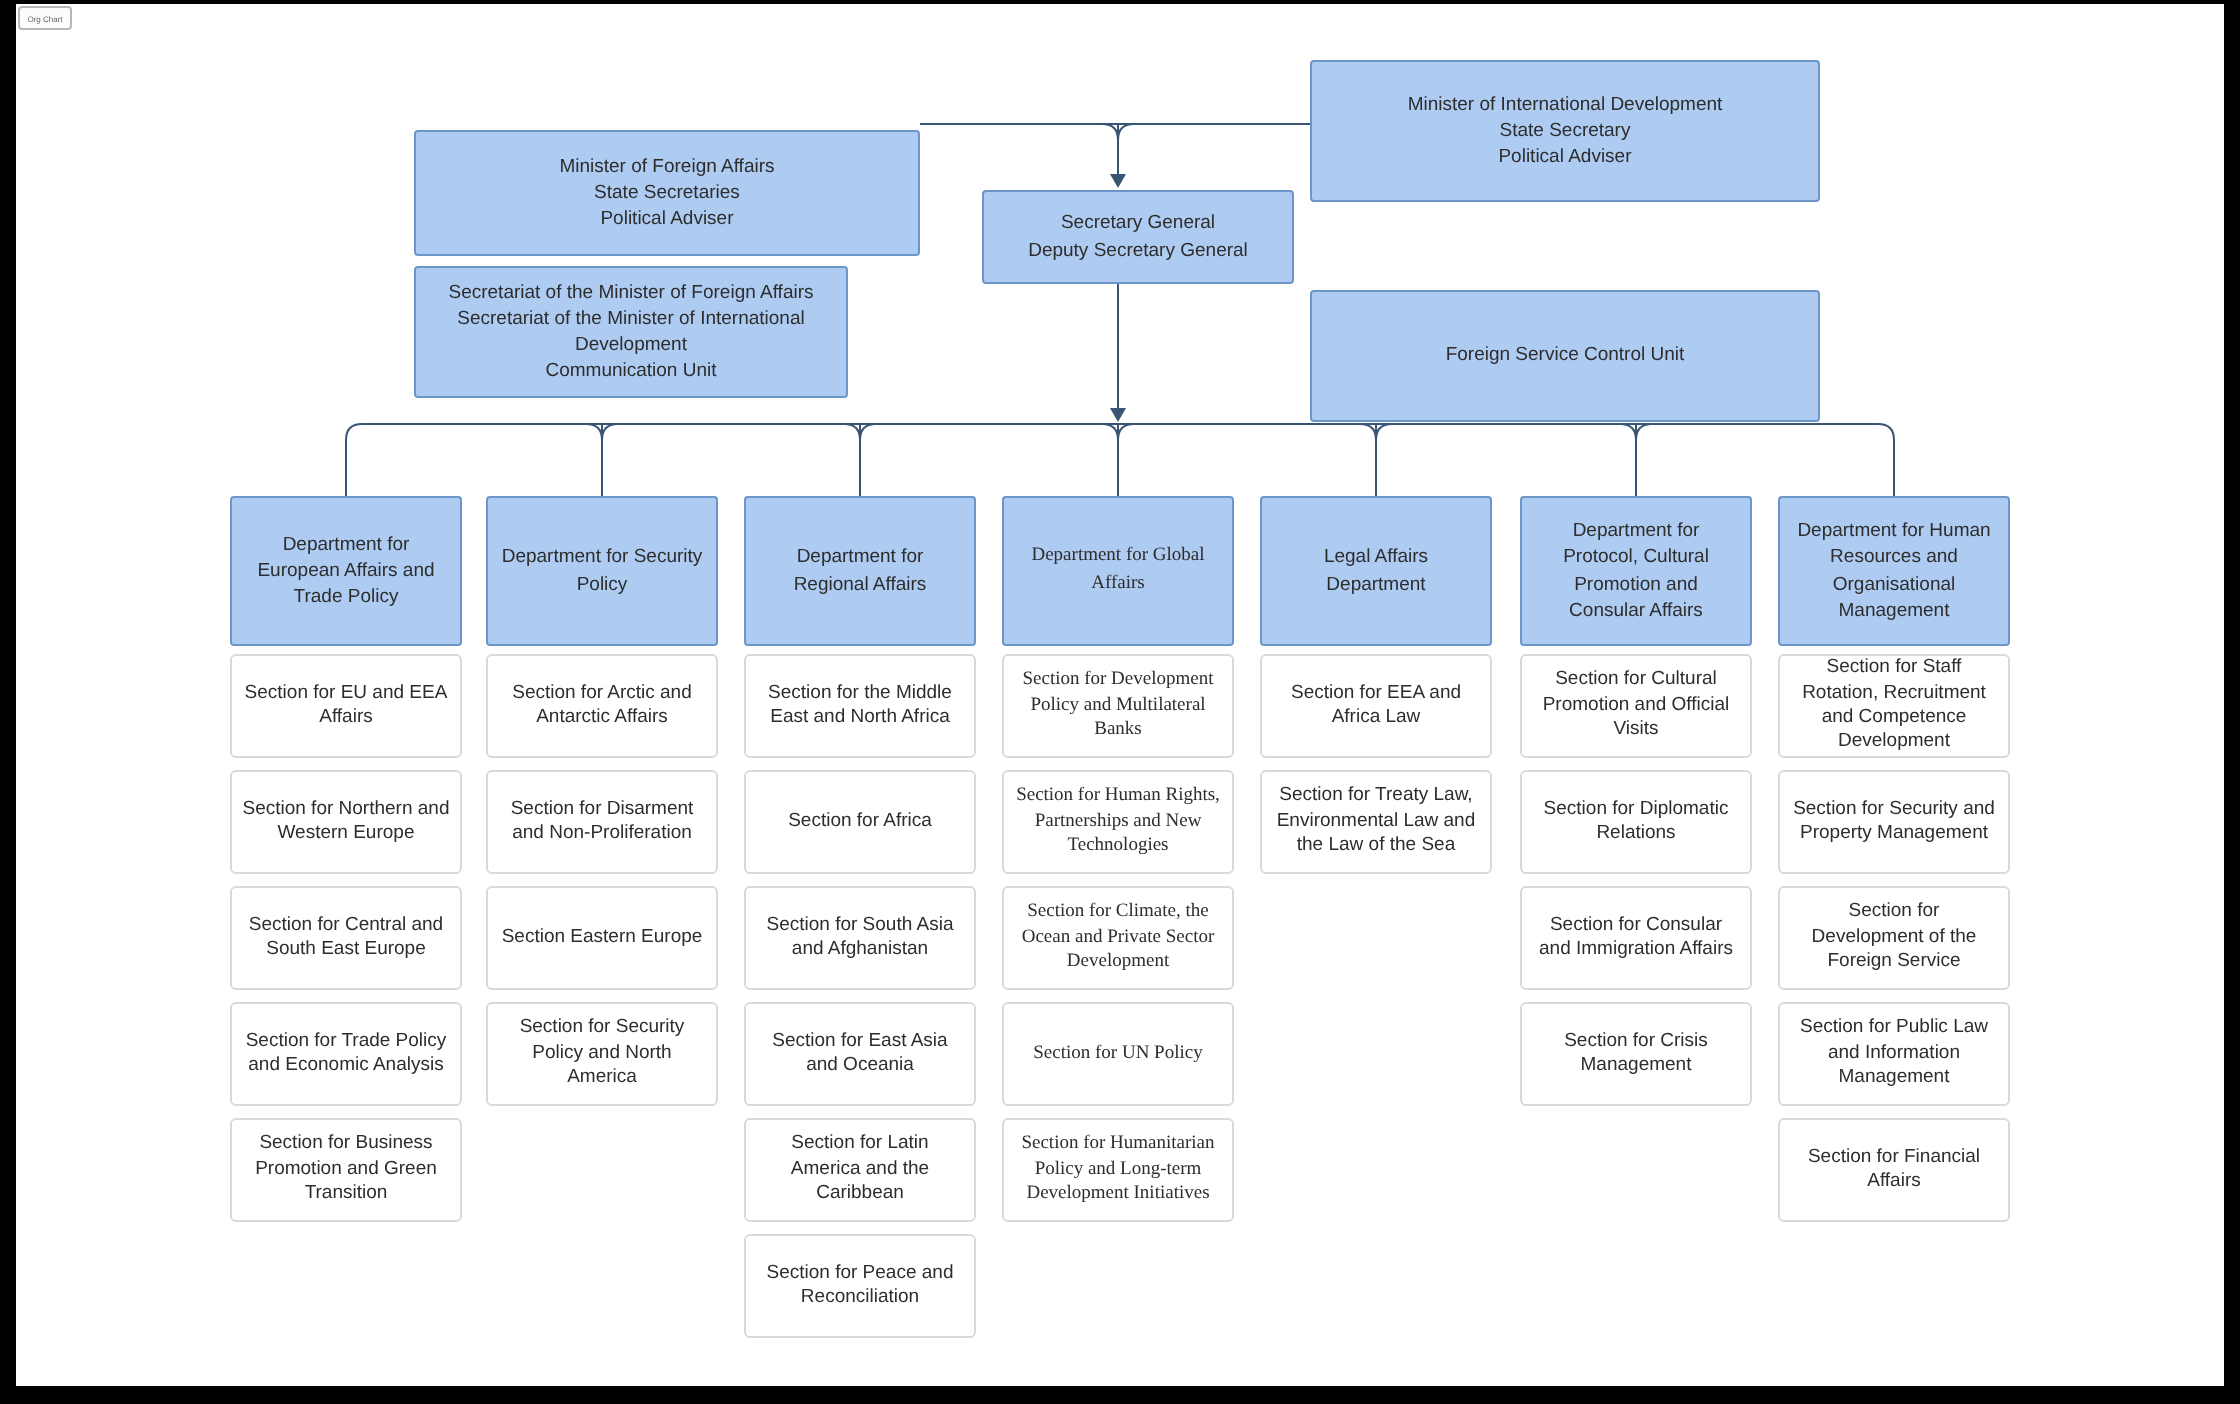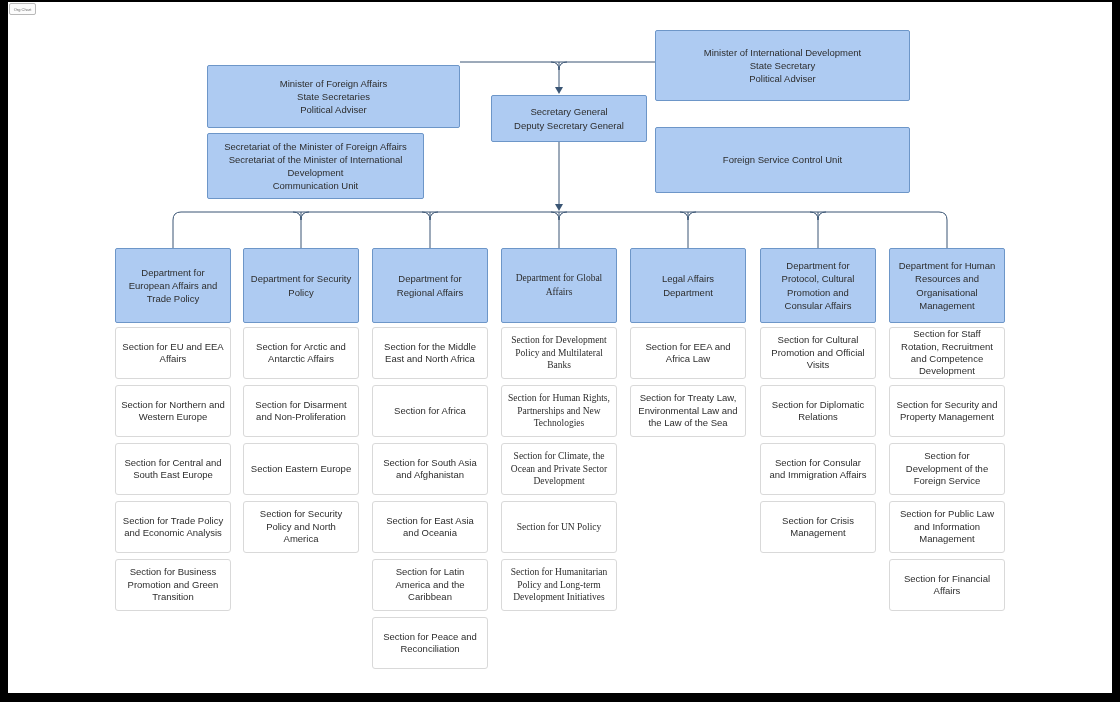--- a/index.html
+++ b/index.html
@@ -138,21 +138,21 @@
 State Secretary
 Political Adviser</div>
 
   <div class="box-blue" style="left:483px; top:93px; width:156px; height:47px;">Secretary General
 Deputy Secretary General</div>
 
   <div class="box-blue" style="left:199px; top:131px; width:217px; height:66px;">Secretariat of the Minister of Foreign Affairs
 Secretariat of the Minister of International Development
 Communication Unit</div>
 
-  <div class="box-blue" style="left:647px; top:125px; width:255px; height:66px;">Foreign Service Control Unit</div>
+  <div class="box-blue" style="left:647px; top:143px; width:255px; height:66px;">Foreign Service Control Unit</div>
 
 <div class="col" style="left: 107px;">
       <div class="dept">Department for European Affairs and Trade Policy</div>
       <div class="section">Section for EU and EEA Affairs</div>
       <div class="section">Section for Northern and Western Europe</div>
       <div class="section">Section for Central and South East Europe</div>
       <div class="section">Section for Trade Policy and Economic Analysis</div>
       <div class="section">Section for Business Promotion and Green Transition</div>
     </div>
     <div class="col" style="left: 235px;">

